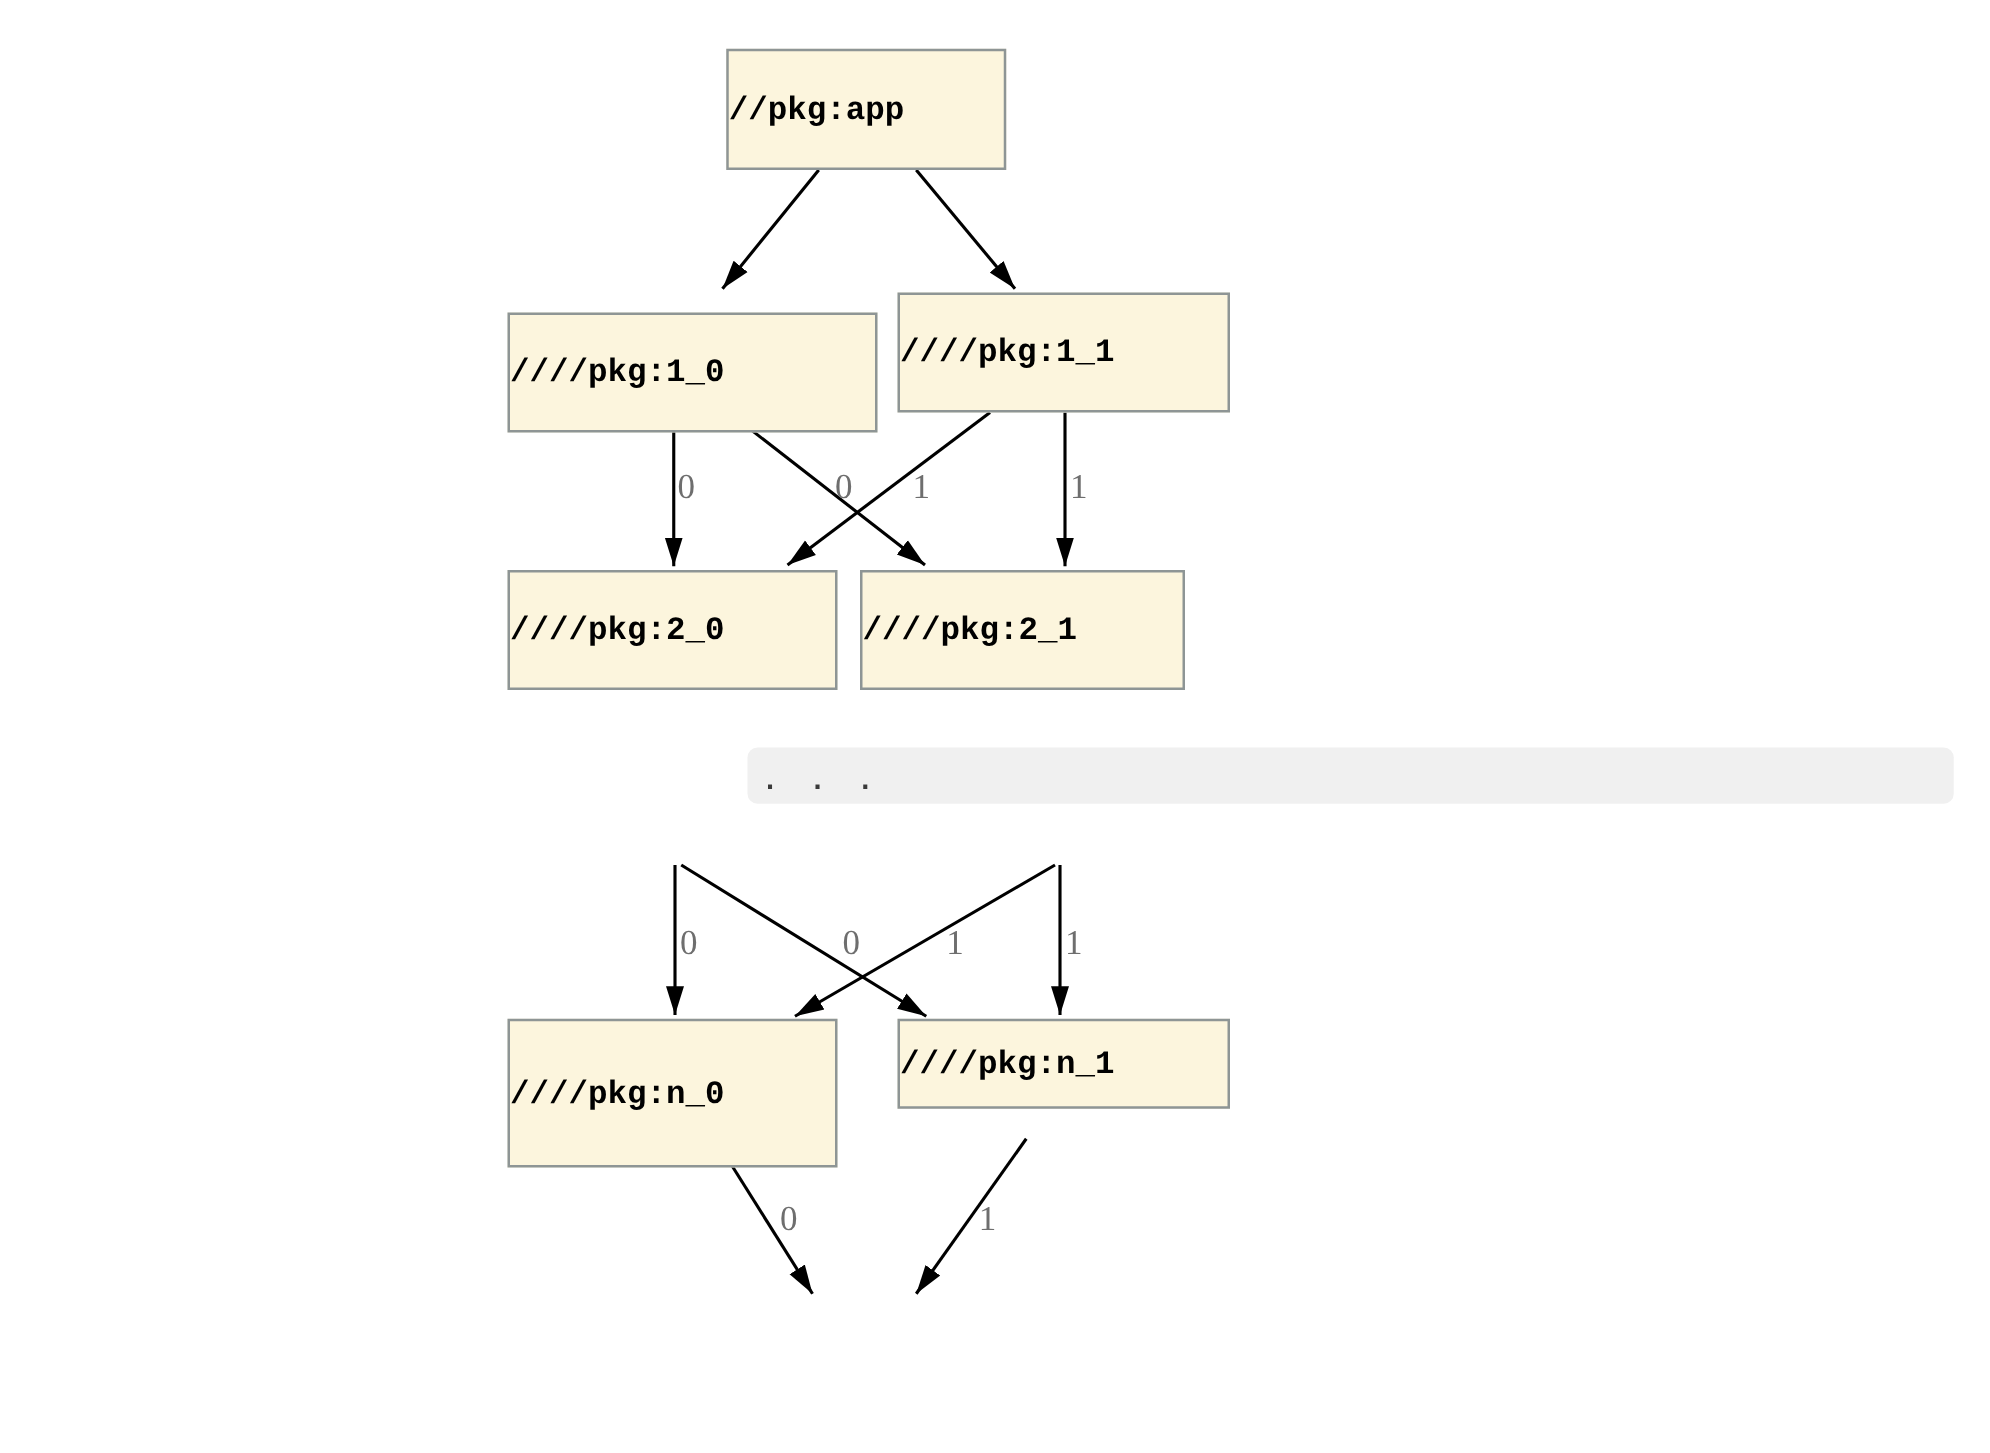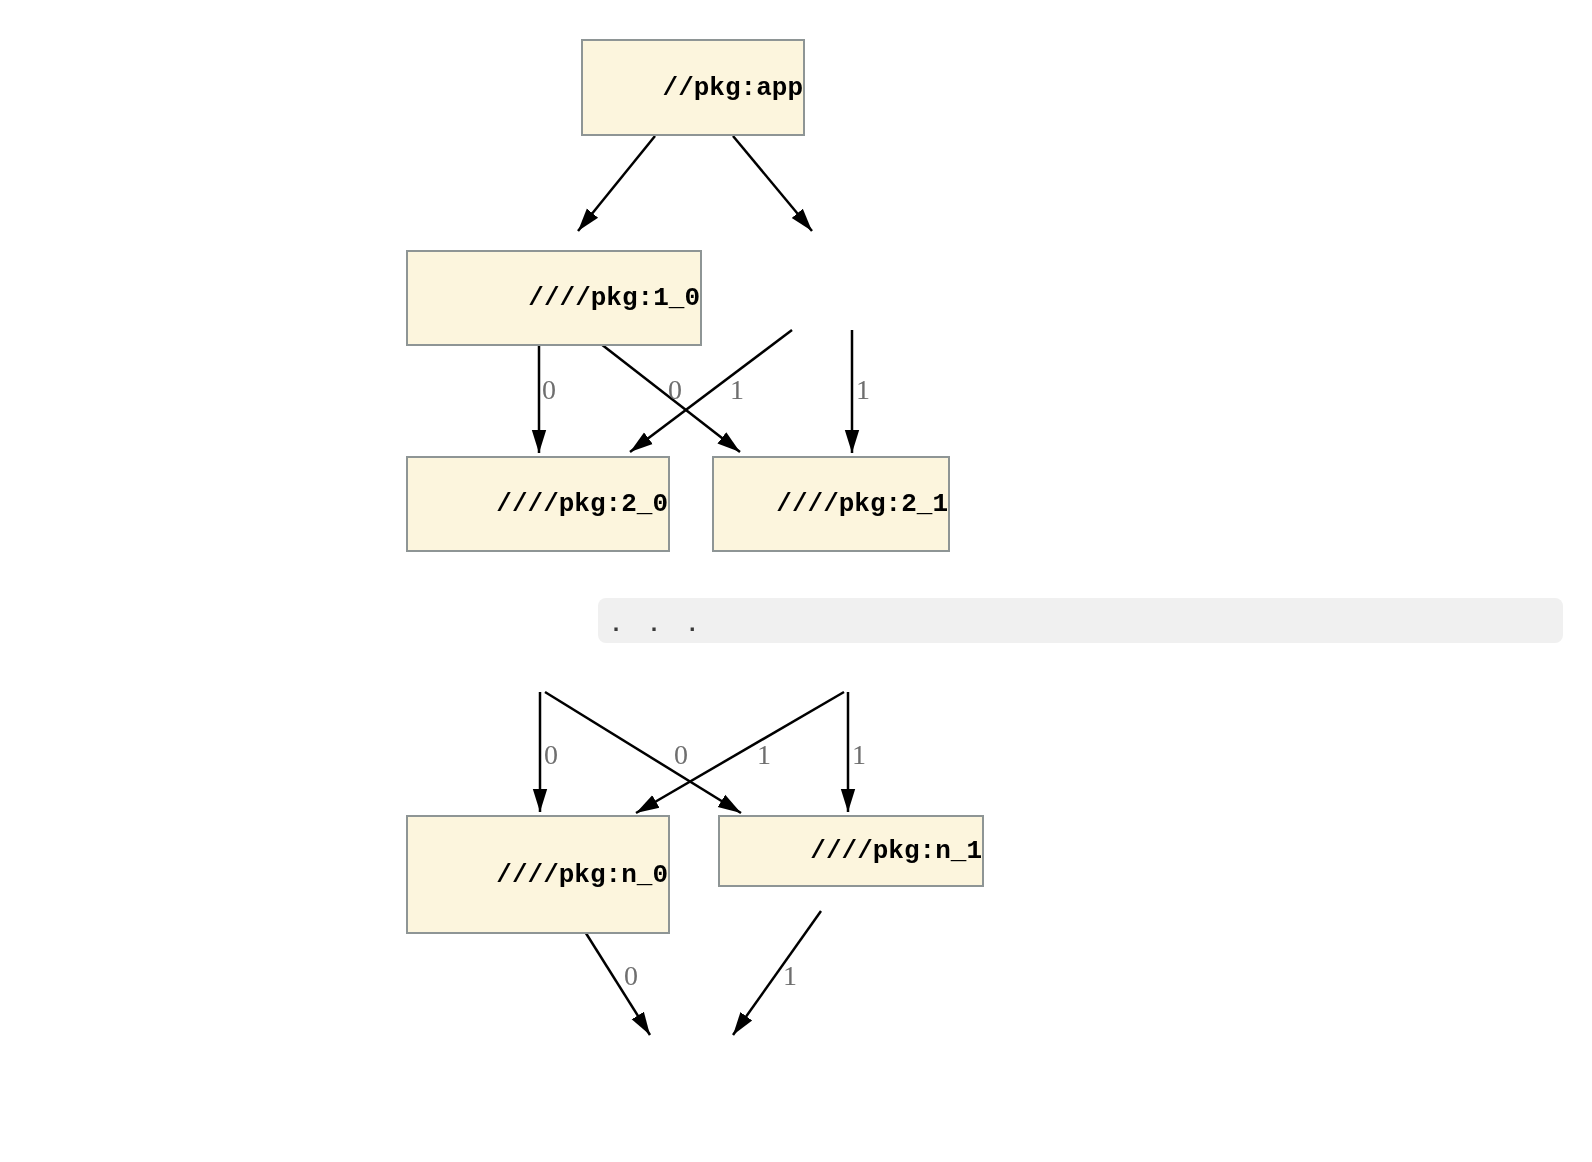--- a/index.html
+++ b/index.html
@@ -10,21 +10,21 @@
     font-family:"Liberation Sans",sans-serif;
     overflow:hidden;
   }
   .edges{position:absolute;left:0;top:0;width:1592px;height:1162px;}
   .edges line{stroke:#000000;stroke-width:2.5;}
   .node{
     position:absolute;
     box-sizing:border-box;
     background:#fcf5dd;
     border:2.5px solid #8e9595;
-    display:flex;align-items:center;justify-content:flex-end;
+    display:flex;align-items:center;justify-content:flex-start;
     font-family:"Liberation Mono","DejaVu Sans Mono",monospace;
     font-weight:bold;
     font-size:26px;
     color:#000000;
     white-space:nowrap;
   }
   .elabel{
     position:absolute;
     font-family:"Liberation Serif","DejaVu Serif",serif;
     font-size:28px;
@@ -78,26 +78,29 @@
   </svg>
 
   <div class="node" style="left:581px;top:39px;width:224px;height:97px">
     <span>//pkg:app</span>
   </div>
 
   <div class="node" style="left:406px;top:250px;width:296px;height:96px">
     <span>////pkg:1_0</span>
   </div>
 
+  <div class="node" style="left:718px;top:234px;width:266px;height:96px">
+    <span>////pkg:1_1</span>
+  </div>
 
   <div class="node" style="left:406px;top:456px;width:264px;height:96px">
     <span>////pkg:2_0</span>
   </div>
 
-  <div class="node" style="left:712px;top:456px;width:238px;height:96px">
+  <div class="node" style="left:688px;top:456px;width:260px;height:96px">
     <span>////pkg:2_1</span>
   </div>
 
   <div class="ellipsis-bar">
     <span>. . .</span>
   </div>
 
   <div class="node" style="left:406px;top:815px;width:264px;height:119px">
     <span>////pkg:n_0</span>
   </div>

